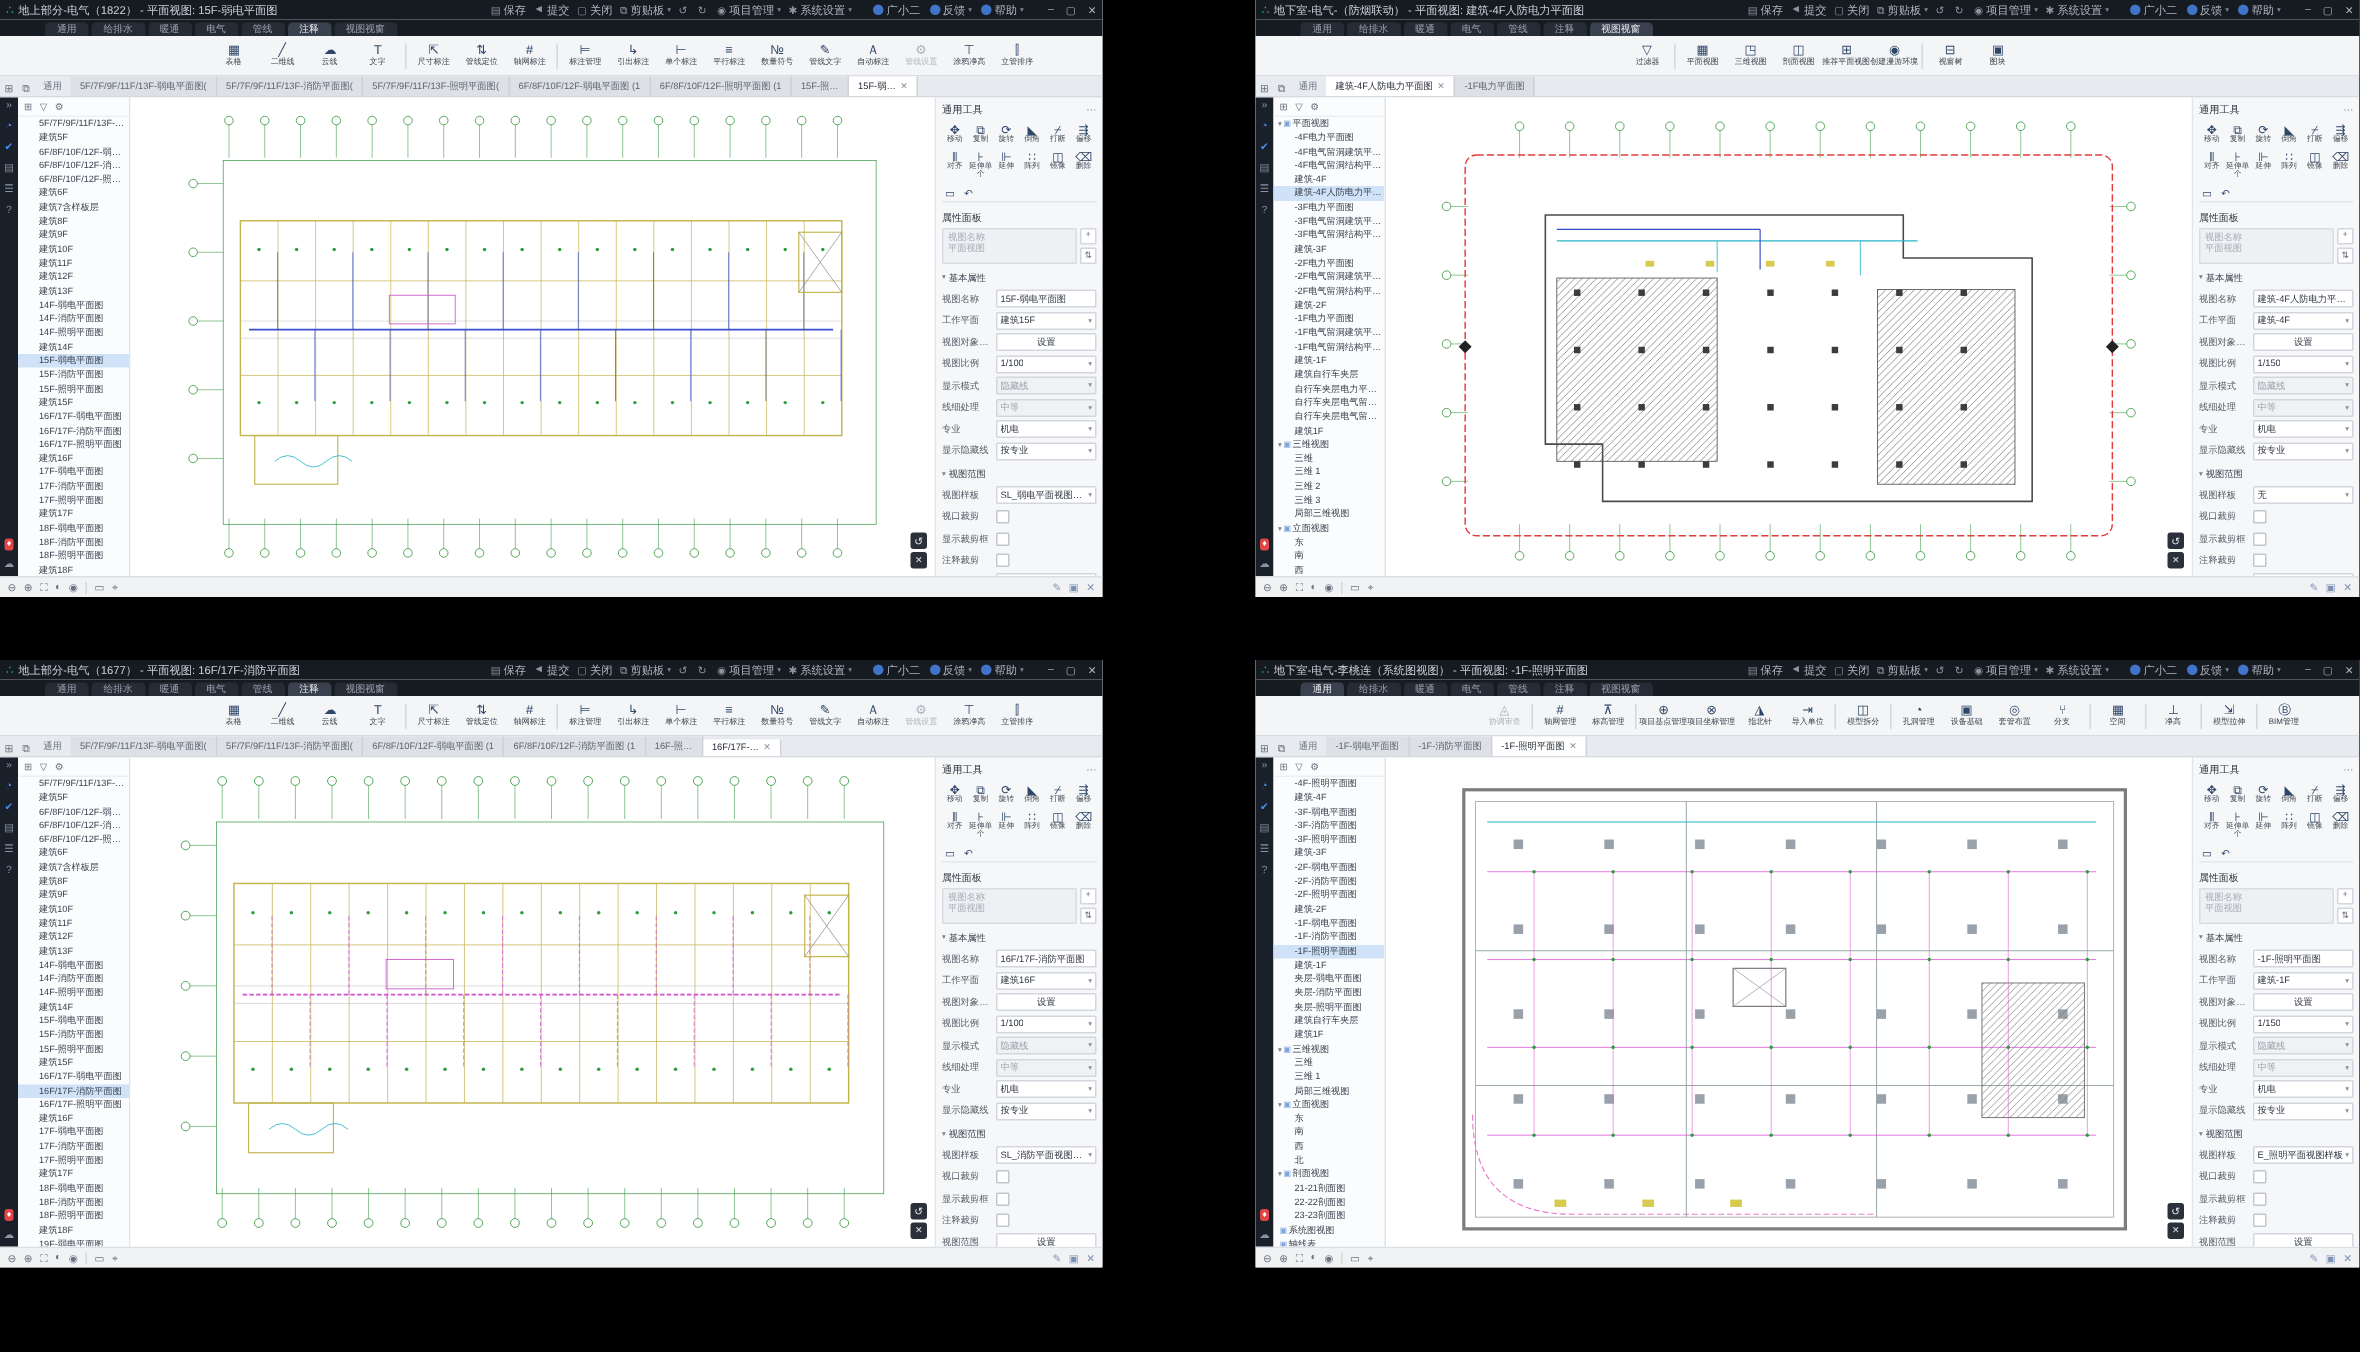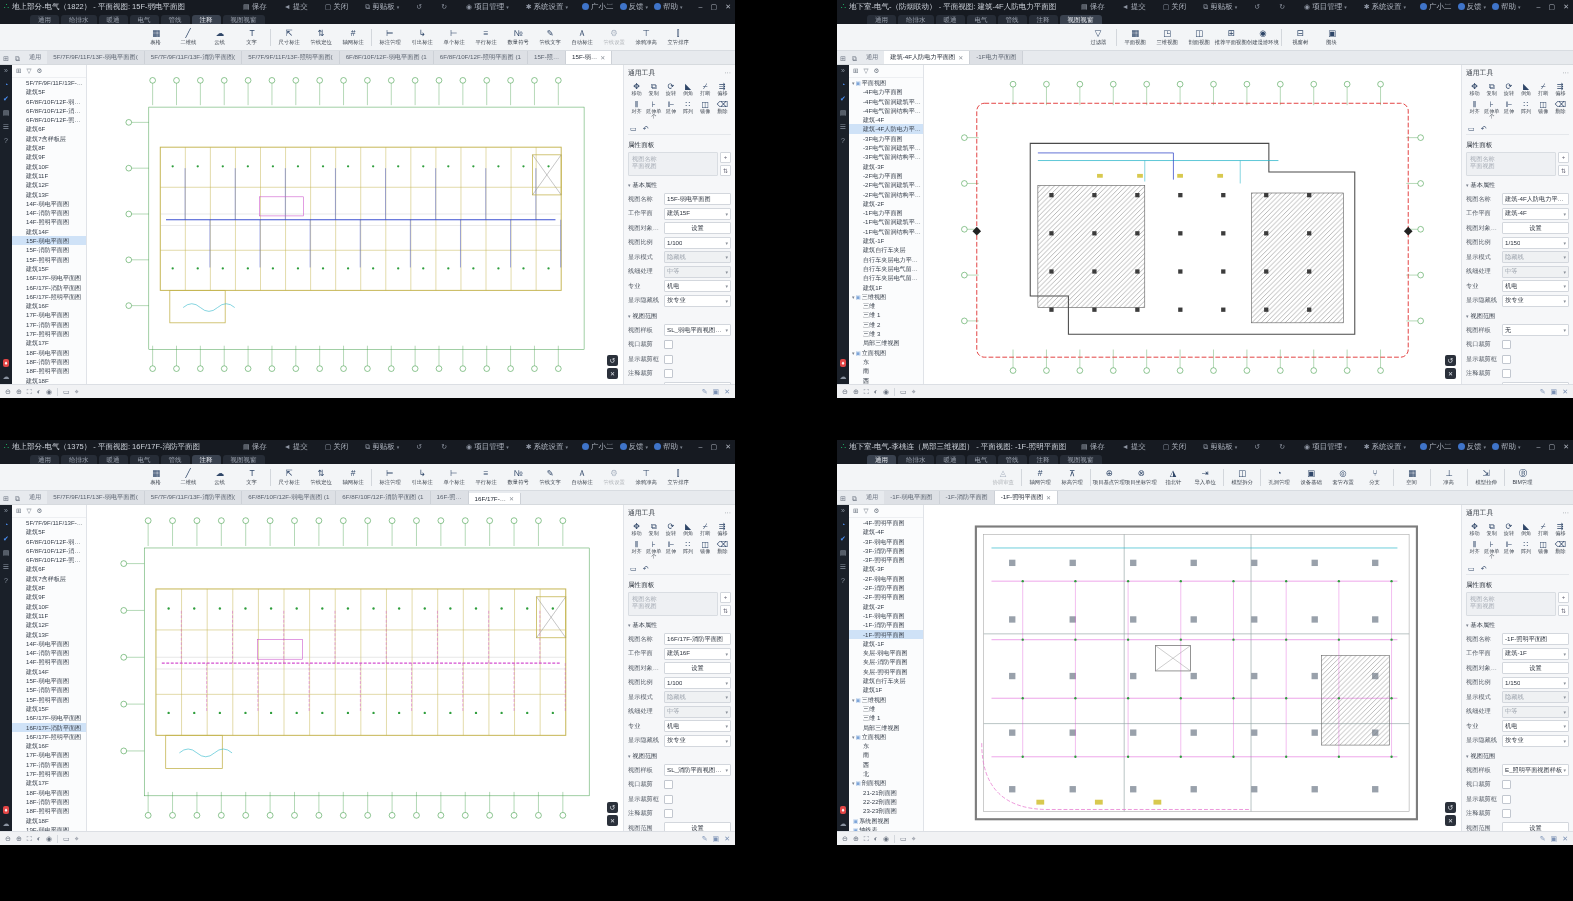--- a/index.html
+++ b/index.html
@@ -2,21 +2,21 @@
 <html><head>
 <meta charset="utf-8">
 <style>
   html,body{margin:0;padding:0;background:#000;}
   body{width:1573px;height:901px;position:relative;font-family:"Liberation Sans","DejaVu Sans",sans-serif;-webkit-font-smoothing:antialiased;}
   .win{position:absolute;background:#fff;overflow:hidden;display:flex;flex-direction:column;box-sizing:border-box;}
   
   .tb{height:13px;flex:none;background:#161a21;color:#b9bec8;display:flex;align-items:center;font-size:7.5px;padding:0 4px;gap:4px;white-space:nowrap;}
   .tb .logo{color:#21c06b;font-size:8px;letter-spacing:-1px;}
   .tb .title{color:#cdd2da;overflow:hidden;text-overflow:ellipsis;max-width:240px;}
-  .tb-c{display:flex;align-items:center;gap:17px;margin-left:auto;}
+  .tb-c{display:flex;align-items:center;gap:5px;margin-left:auto;}
   .tba{display:flex;align-items:center;gap:2px;cursor:default;color:#aeb4bf;}
   .tba i{font-style:normal;font-size:7px;color:#8f96a3;}
   .tba em{font-style:normal;}
   .caret{font-size:5px;color:#7d8490;}
   .tb-u{display:flex;align-items:center;gap:6px;margin-left:10px;}
   .av{width:7px;height:7px;border-radius:50%;background:#3f74c9;display:inline-block;flex:none;}
   .wc{display:flex;align-items:center;gap:8px;margin-left:12px;color:#aeb4bf;font-size:7px;}
   
   .tabs{height:11px;flex:none;background:#161a21;display:flex;align-items:flex-end;padding-left:30px;gap:2px;}
   .rtab{background:#262c36;color:#9aa1ad;font-size:6.5px;line-height:9px;padding:0 8px;border-radius:3px 3px 0 0;white-space:nowrap;}
@@ -1118,21 +1118,21 @@
         <span class="right">
           <span>✎</span>
           <span>▣</span>
           <span>✕</span>
         </span>
       </div>
     </div>
     <div class="win" style="left:0px;top:440px;width:735px;height:405px">
       <div class="tb">
         <span class="logo">∴</span>
-        <span class="title">地上部分-电气（1375） - 平面视图: 16F/17F-消防平面图</span>
+        <span class="title">地上部分-电气（1677） - 平面视图: 16F/17F-消防平面图</span>
         <span class="tb-c">
           <span class="tba">
             <i>▤</i>
             <em>保存</em>
           </span>
           <span class="tba">
             <i>◄</i>
             <em>提交</em>
           </span>
           <span class="tba">
@@ -1679,21 +1679,21 @@
         <span class="right">
           <span>✎</span>
           <span>▣</span>
           <span>✕</span>
         </span>
       </div>
     </div>
     <div class="win" style="left:837px;top:440px;width:736px;height:405px">
       <div class="tb">
         <span class="logo">∴</span>
-        <span class="title">地下室-电气-李桃连（局部三维视图） - 平面视图: -1F-照明平面图</span>
+        <span class="title">地下室-电气-李桃连（系统图视图） - 平面视图: -1F-照明平面图</span>
         <span class="tb-c">
           <span class="tba">
             <i>▤</i>
             <em>保存</em>
           </span>
           <span class="tba">
             <i>◄</i>
             <em>提交</em>
           </span>
           <span class="tba">

